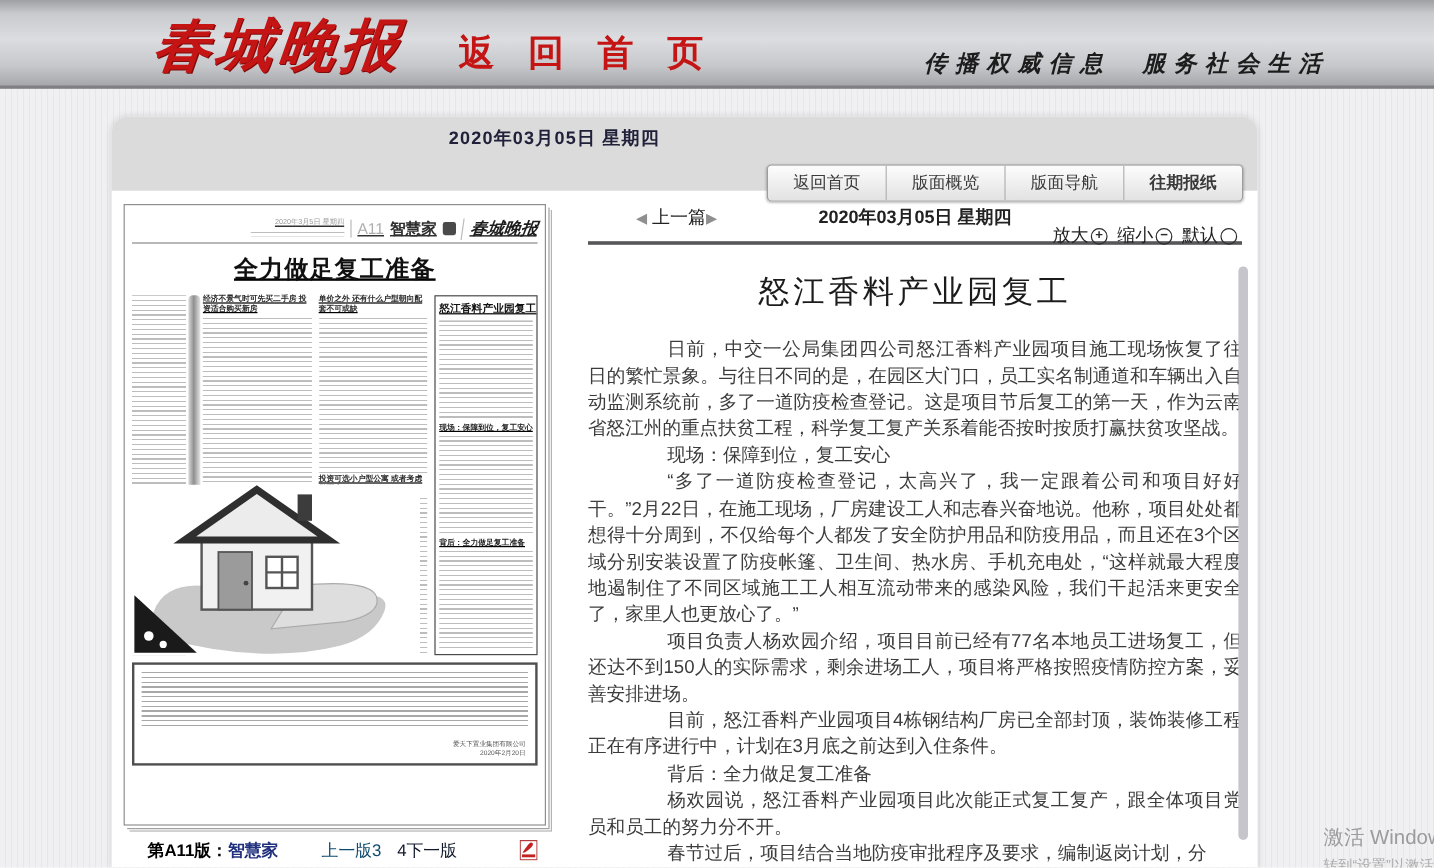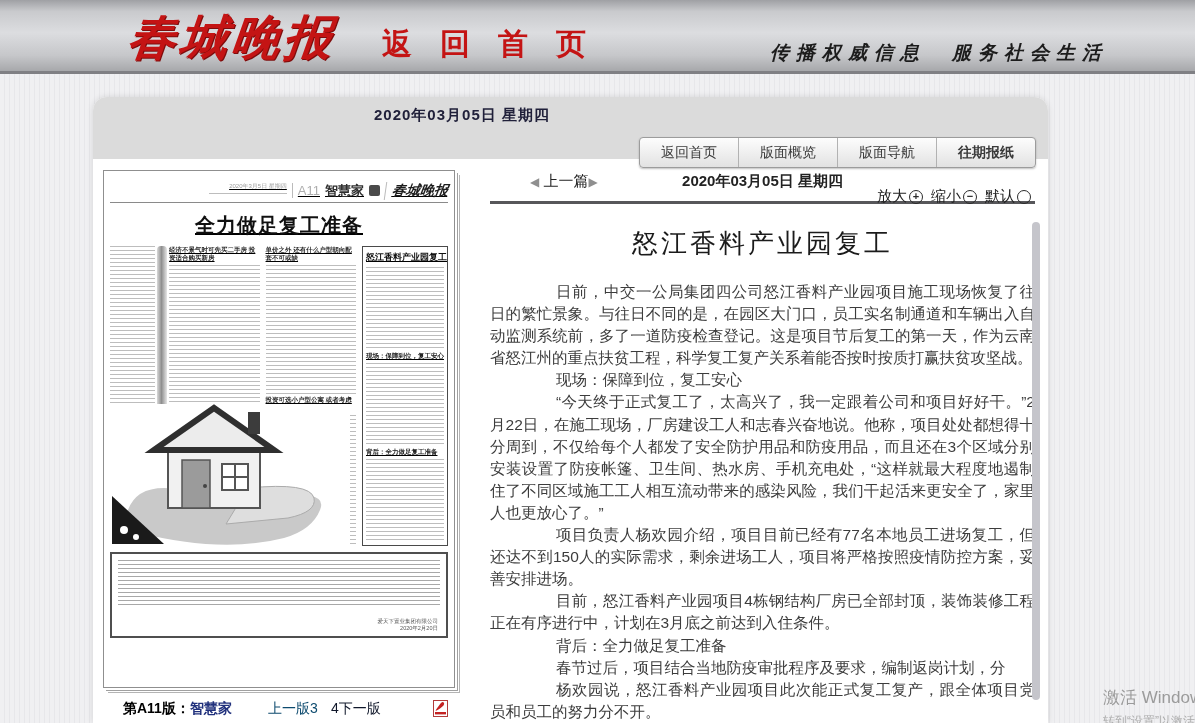--- a/index.html
+++ b/index.html
@@ -271,26 +271,26 @@
           <span>默认</span>
           <span class="circ"></span>
         </span>
       </div>
     </div>
     <div class="art-rule"></div>
     <h1 class="art-title">怒江香料产业园复工</h1>
     <div class="art-body">
       <p>日前，中交一公局集团四公司怒江香料产业园项目施工现场恢复了往日的繁忙景象。与往日不同的是，在园区大门口，员工实名制通道和车辆出入自动监测系统前，多了一道防疫检查登记。这是项目节后复工的第一天，作为云南省怒江州的重点扶贫工程，科学复工复产关系着能否按时按质打赢扶贫攻坚战。</p>
       <p>现场：保障到位，复工安心</p>
-      <p>“今天终于正式复工了，太高兴了，我一定跟着公司和项目好好干。”2月22日，在施工现场，厂房建设工人和志春兴奋地说。他称，项目处处都想得十分周到，不仅给每个人都发了安全防护用品和防疫用品，而且还在3个区域分别安装设置了防疫帐篷、卫生间、热水房、手机充电处，“这样就最大程度地遏制住了不同区域施工工人相互流动带来的感染风险，我们干起活来更安全了，家里人也更放心了。”</p>
+      <p>“多了一道防疫检查登记，太高兴了，我一定跟着公司和项目好好干。”2月22日，在施工现场，厂房建设工人和志春兴奋地说。他称，项目处处都想得十分周到，不仅给每个人都发了安全防护用品和防疫用品，而且还在3个区域分别安装设置了防疫帐篷、卫生间、热水房、手机充电处，“这样就最大程度地遏制住了不同区域施工工人相互流动带来的感染风险，我们干起活来更安全了，家里人也更放心了。”</p>
       <p>项目负责人杨欢园介绍，项目目前已经有77名本地员工进场复工，但还达不到150人的实际需求，剩余进场工人，项目将严格按照疫情防控方案，妥善安排进场。</p>
       <p>目前，怒江香料产业园项目4栋钢结构厂房已全部封顶，装饰装修工程正在有序进行中，计划在3月底之前达到入住条件。</p>
       <p>背后：全力做足复工准备</p>
+      <p>杨欢园说，怒江香料产业园项目此次能正式复工复产，跟全体项目党员和员工的努力分不开。</p>
       <p>春节过后，项目结合当地防疫审批程序及要求，编制返岗计划，分</p>
-      <p>杨欢园说，怒江香料产业园项目此次能正式复工复产，跟全体项目党员和员工的努力分不开。</p>
     </div>
   </div>
 
   <div class="scroll-thumb"></div>
 </div>
 
 <div class="watermark">
   <div class="wm1">激活 Windows</div>
   <div class="wm2">转到“设置”以激活 Windows。</div>
 </div>

